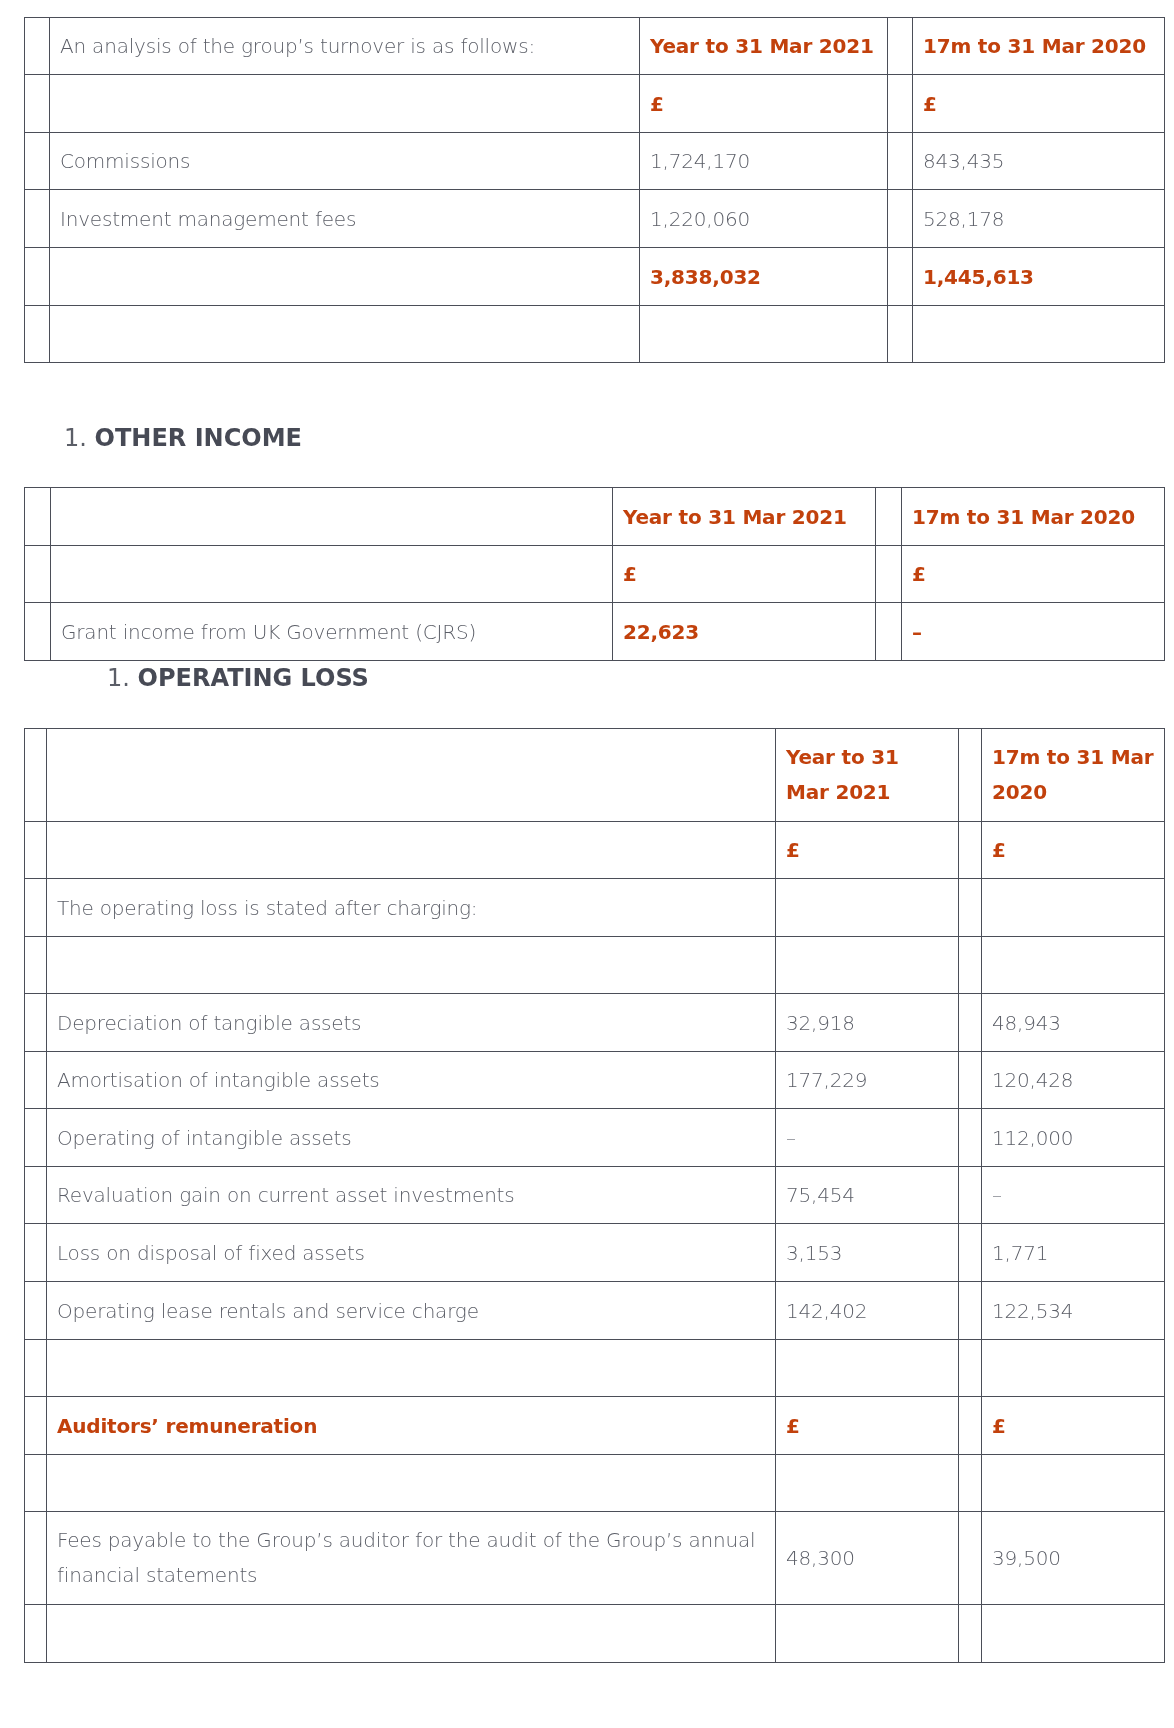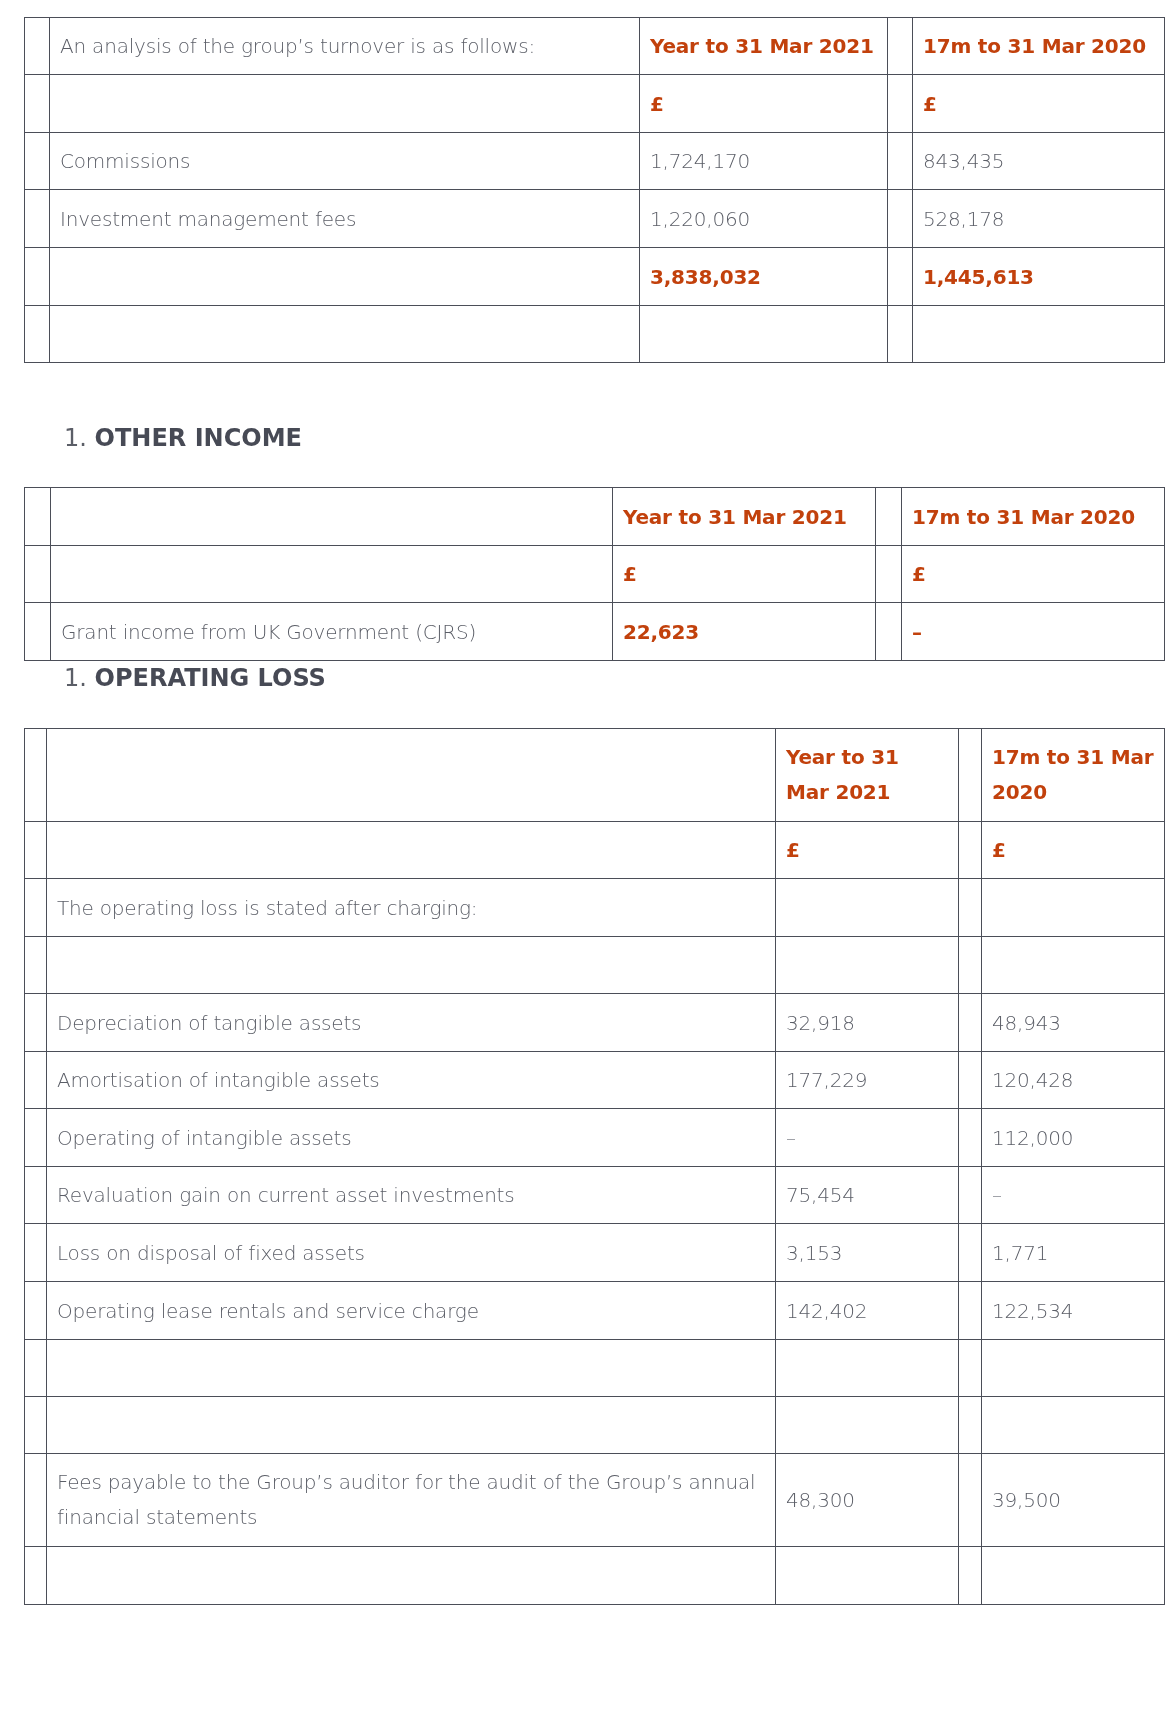--- a/index.html
+++ b/index.html
@@ -104,21 +104,21 @@
   <tr style="height:58px">
     <td class="spacer"></td>
     <td>Grant income from UK Government (CJRS)</td>
     <td class="bold">22,623</td>
     <td class="spacer"></td>
     <td class="bold">–</td>
   </tr>
 </tbody>
   </table>
 
-<div class="heading" style="top:664px;">
+<div class="heading" style="top:664px;margin-left:43px;">
   <span class="num">1.</span>
   <span class="title">OPERATING LOSS</span>
 </div>
 
 <table style="left:24px; top:728px; width:1140px;">
   <colgroup>
       <col style="width:22px">
       <col style="width:729px">
       <col style="width:183px">
       <col style="width:23px">
@@ -195,20 +195,27 @@
     <td class="spacer"></td>
     <td>122,534</td>
   </tr>
   <tr style="height:57px">
     <td class="spacer"></td>
         <td></td>
         <td></td>
         <td class="spacer"></td>
         <td></td>
   </tr>
+  <tr style="height:58px">
+    <td class="spacer"></td>
+    <td class="bold">Auditors’ remuneration</td>
+    <td class="bold">£</td>
+    <td class="spacer"></td>
+    <td class="bold">£</td>
+  </tr>
   <tr style="height:57px">
     <td class="spacer"></td>
         <td></td>
         <td></td>
         <td class="spacer"></td>
         <td></td>
   </tr>
   <tr style="height:93px">
     <td class="spacer"></td>
     <td class="wrap">Fees payable to the Group’s auditor for the audit of the Group’s annual financial statements</td>

